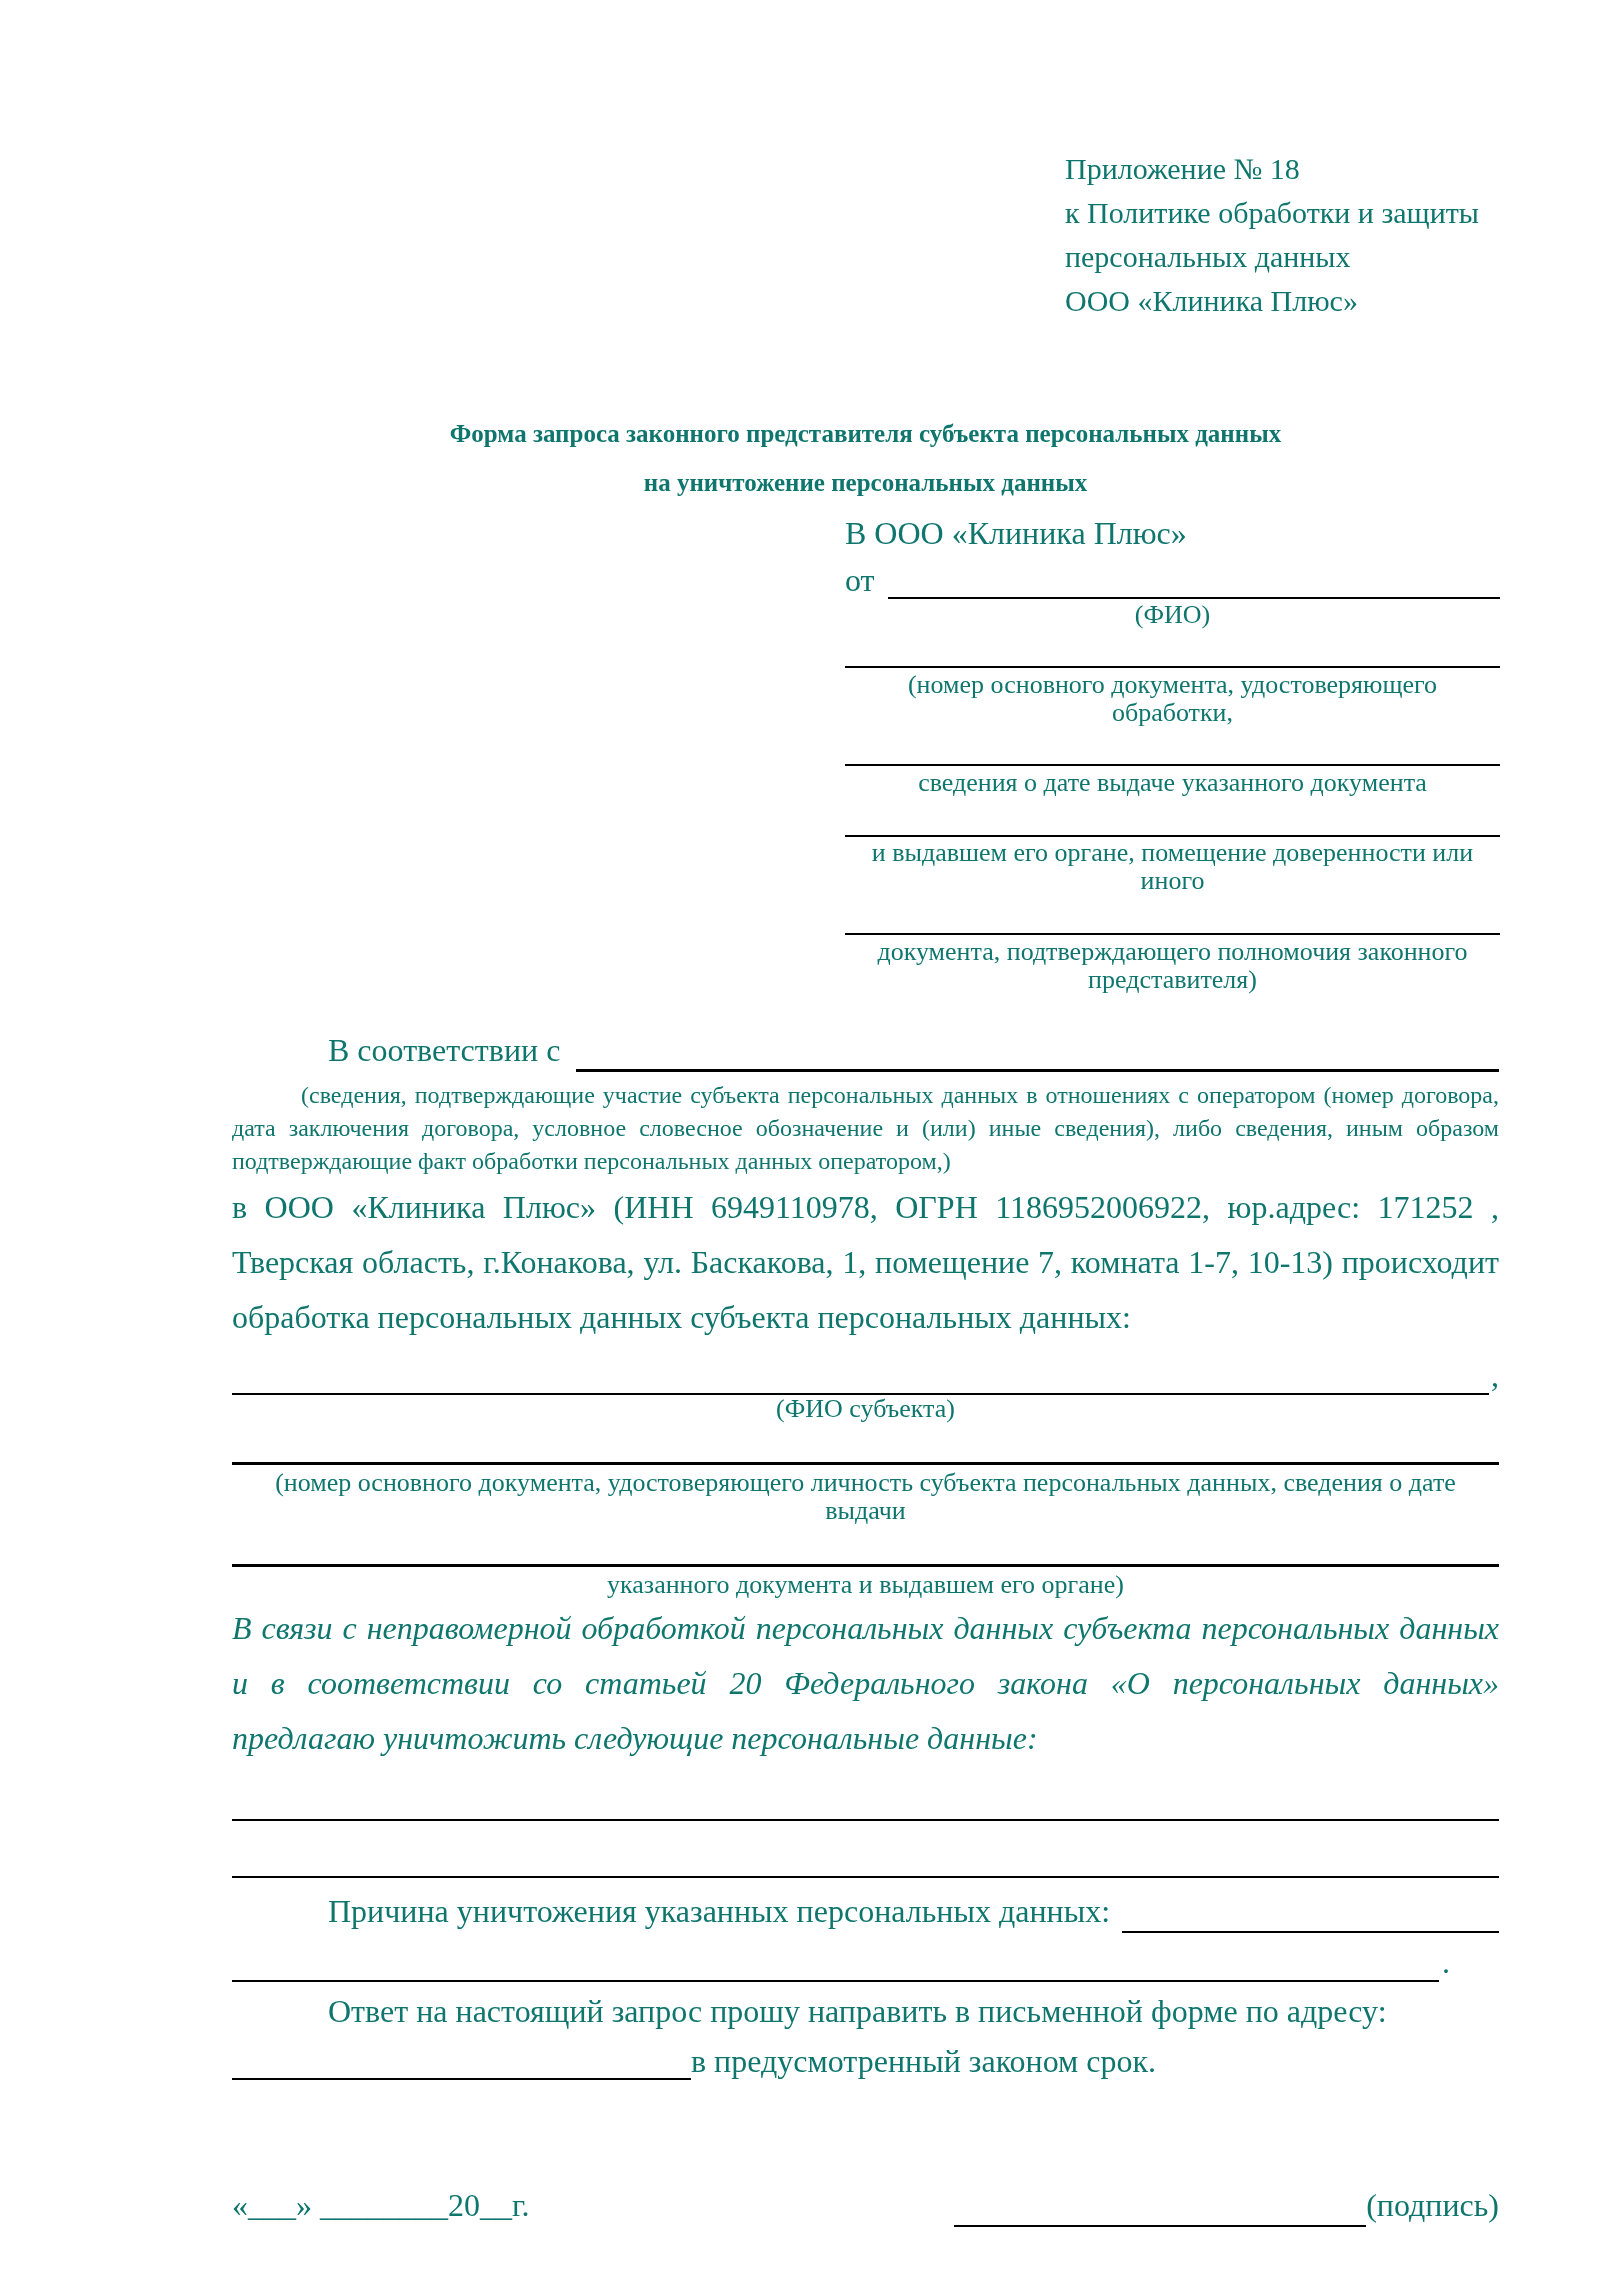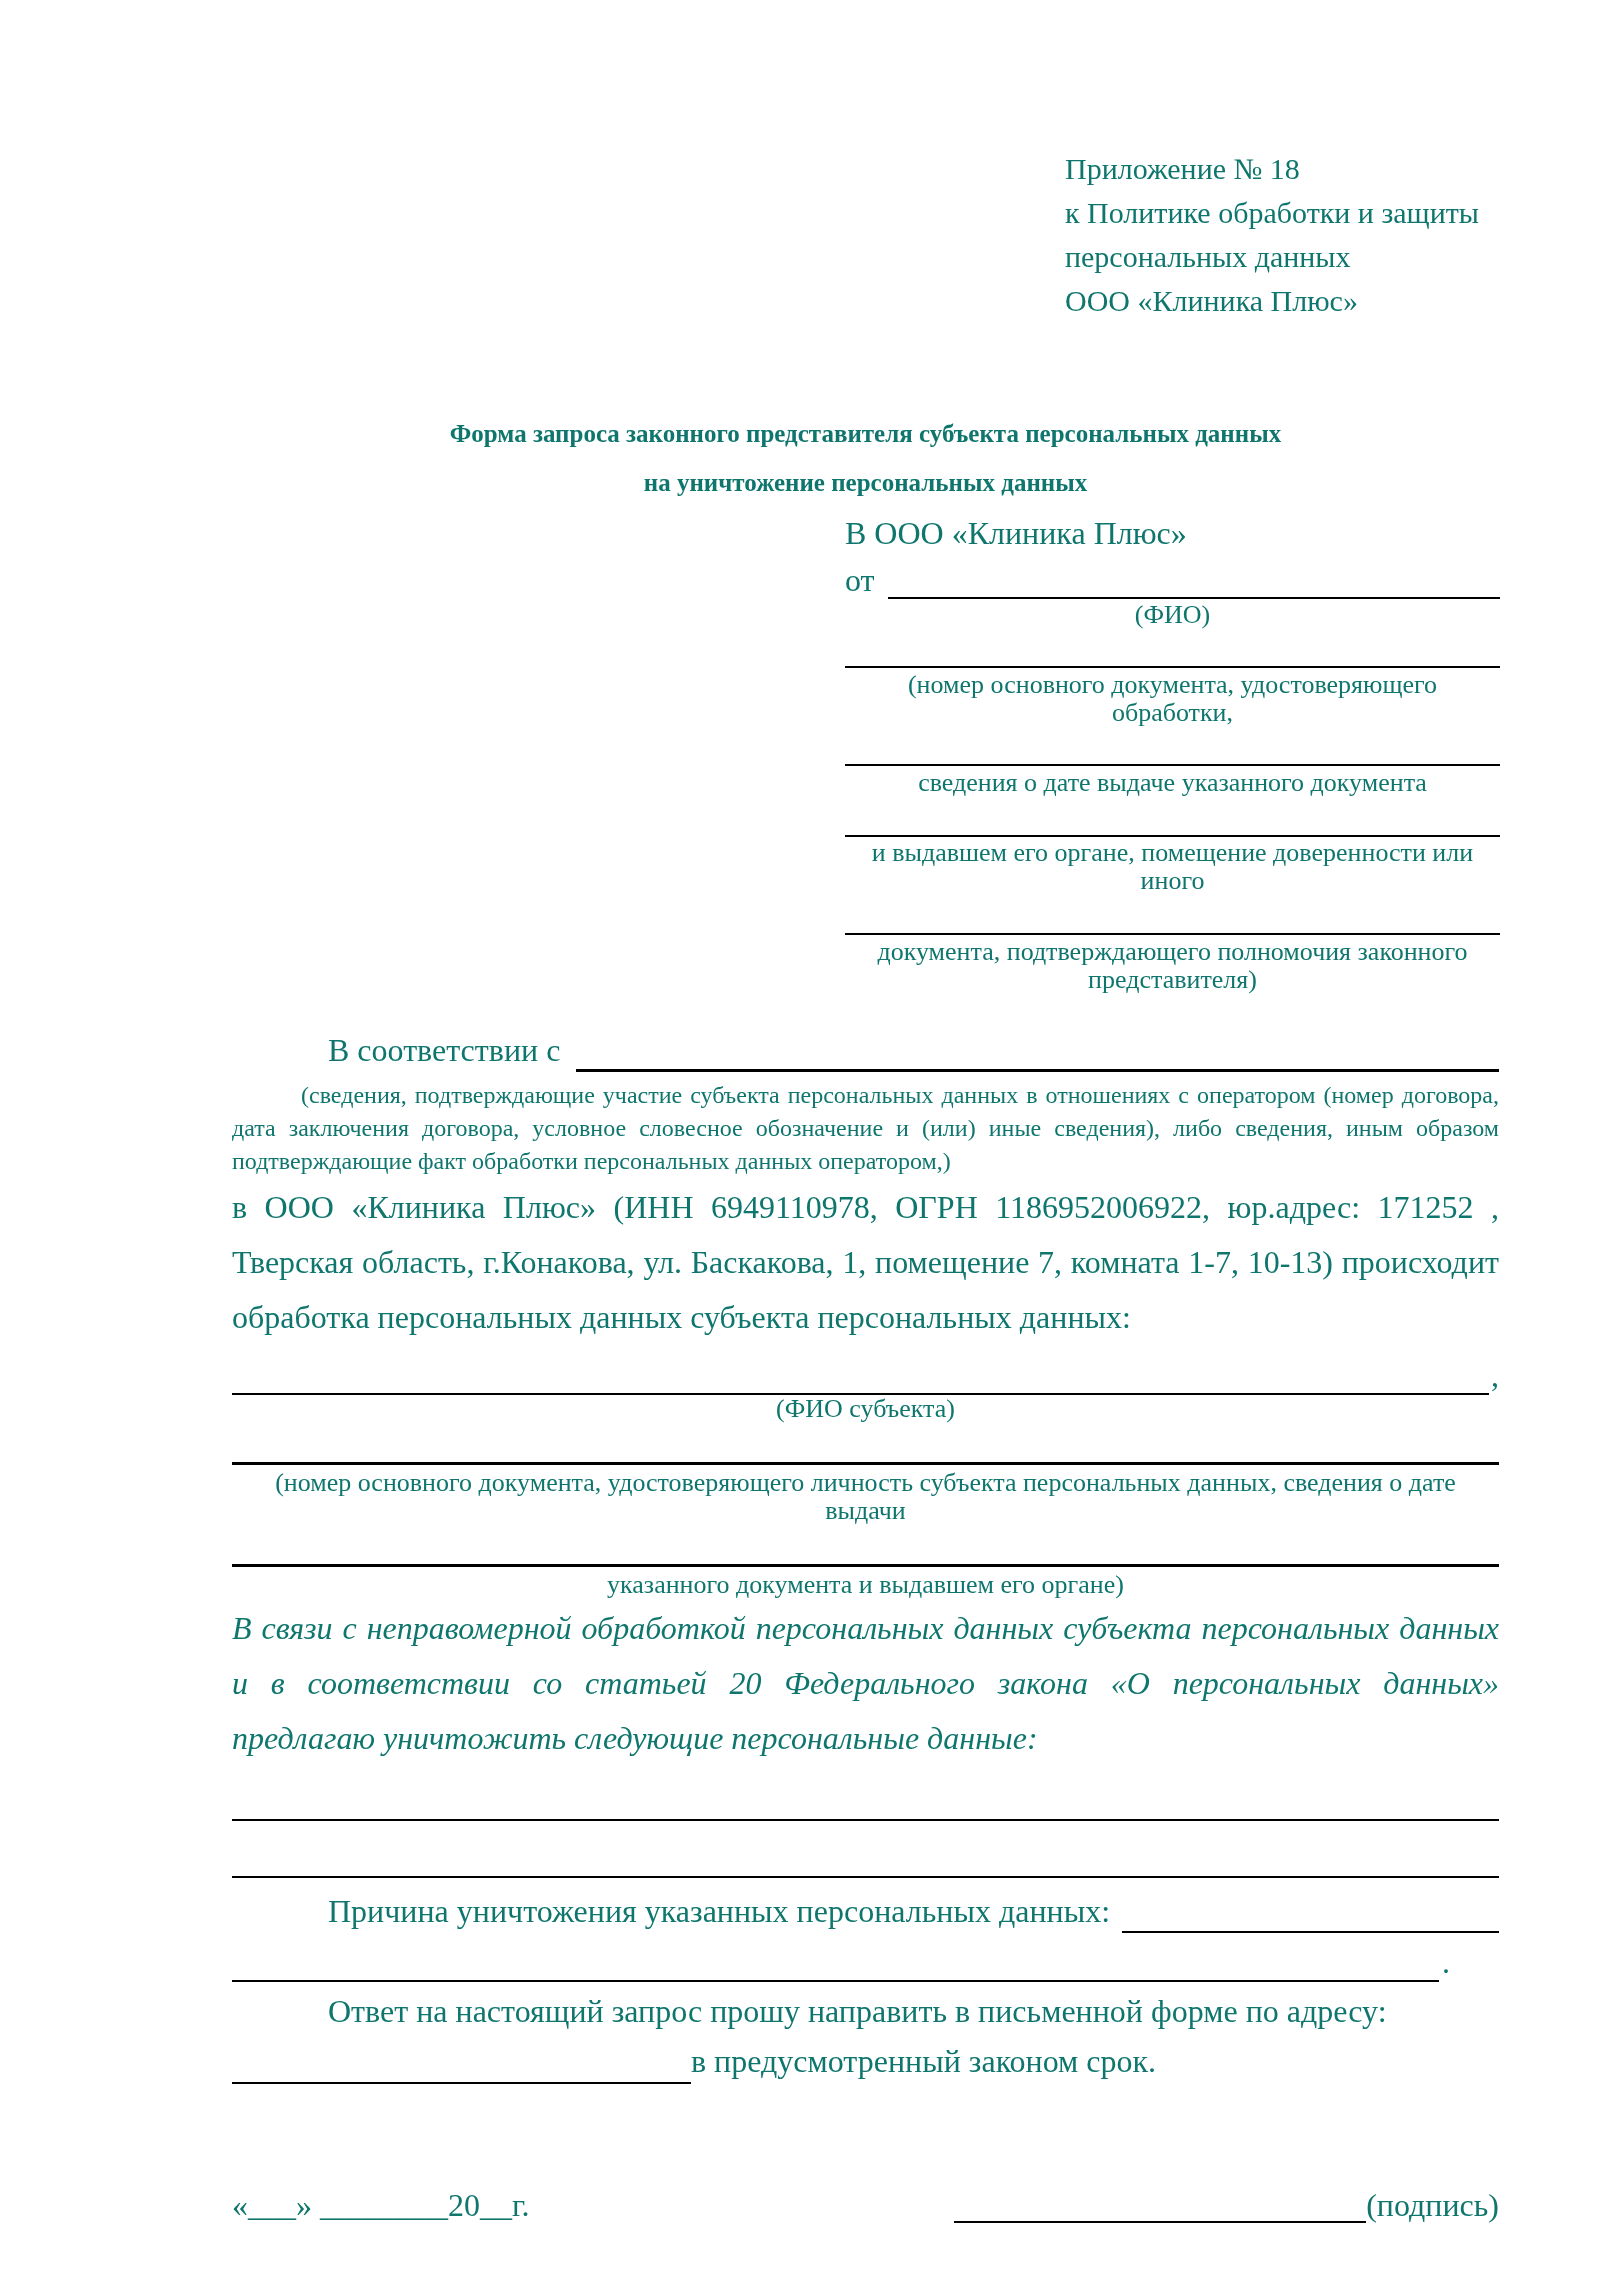--- a/index.html
+++ b/index.html
@@ -131,40 +131,40 @@
   }
   .period-row .fill { height: 37px; }
   .period-row .dot { margin-left: 2.9px; }
 
   .answer {
     margin-top: 2px;
     text-indent: 96px;
   }
   .tail-row {
     display: flex;
-    align-items: flex-end;
+    align-items: flex-start;
     font-size: 32px;
     line-height: 45px;
   }
   .tail-row .blank {
     width: 459px;
     border-bottom: 2.9px solid #000;
     height: 39px;
     flex: 0 0 auto;
   }
 
   .footer-row {
     display: flex;
     justify-content: space-between;
     align-items: flex-end;
     margin-top: 100px;
     font-size: 32px;
     line-height: 43px;
   }
-  .footer-right { display: flex; align-items: flex-start; }
+  .footer-right { display: flex; align-items: flex-end; }
   .footer-right .fill { width: 412px; flex: 0 0 auto; height: 37px; }
   .footer-right .sig-cap { white-space: nowrap; }
 </style>
 </head>
 <body>
 
 <div class="page">
   <div class="content">
 
     <div class="header-block">

